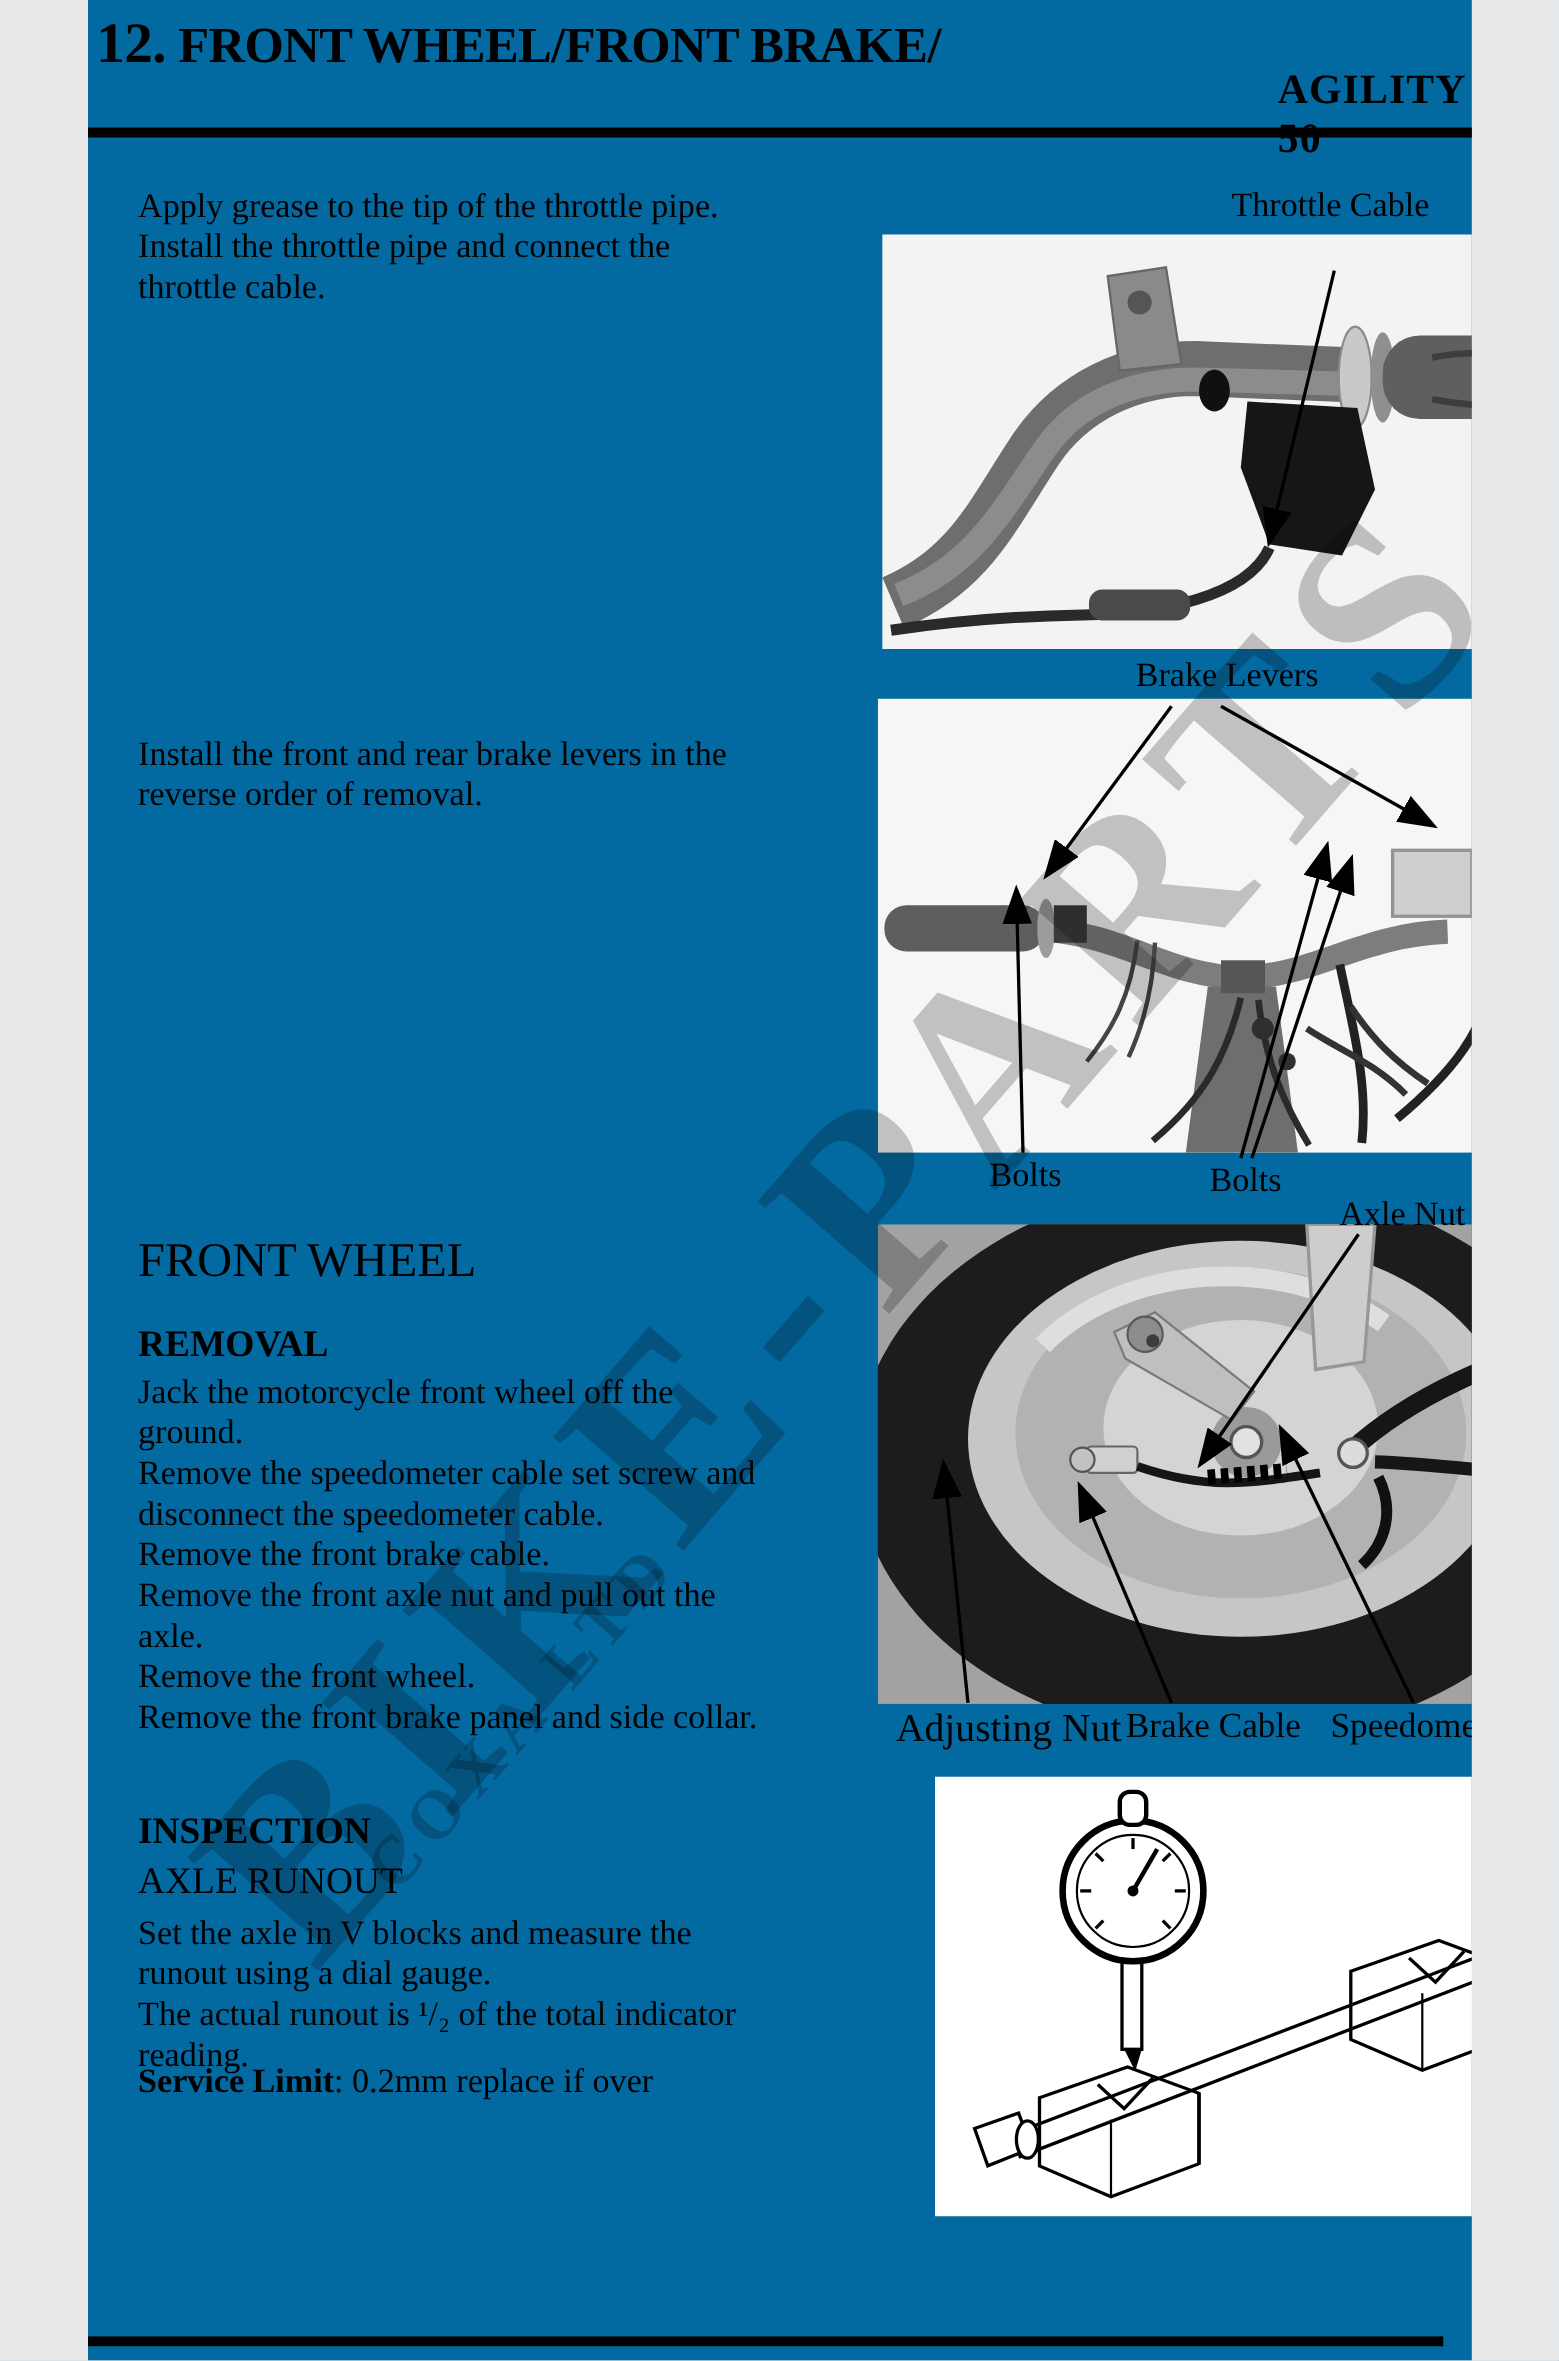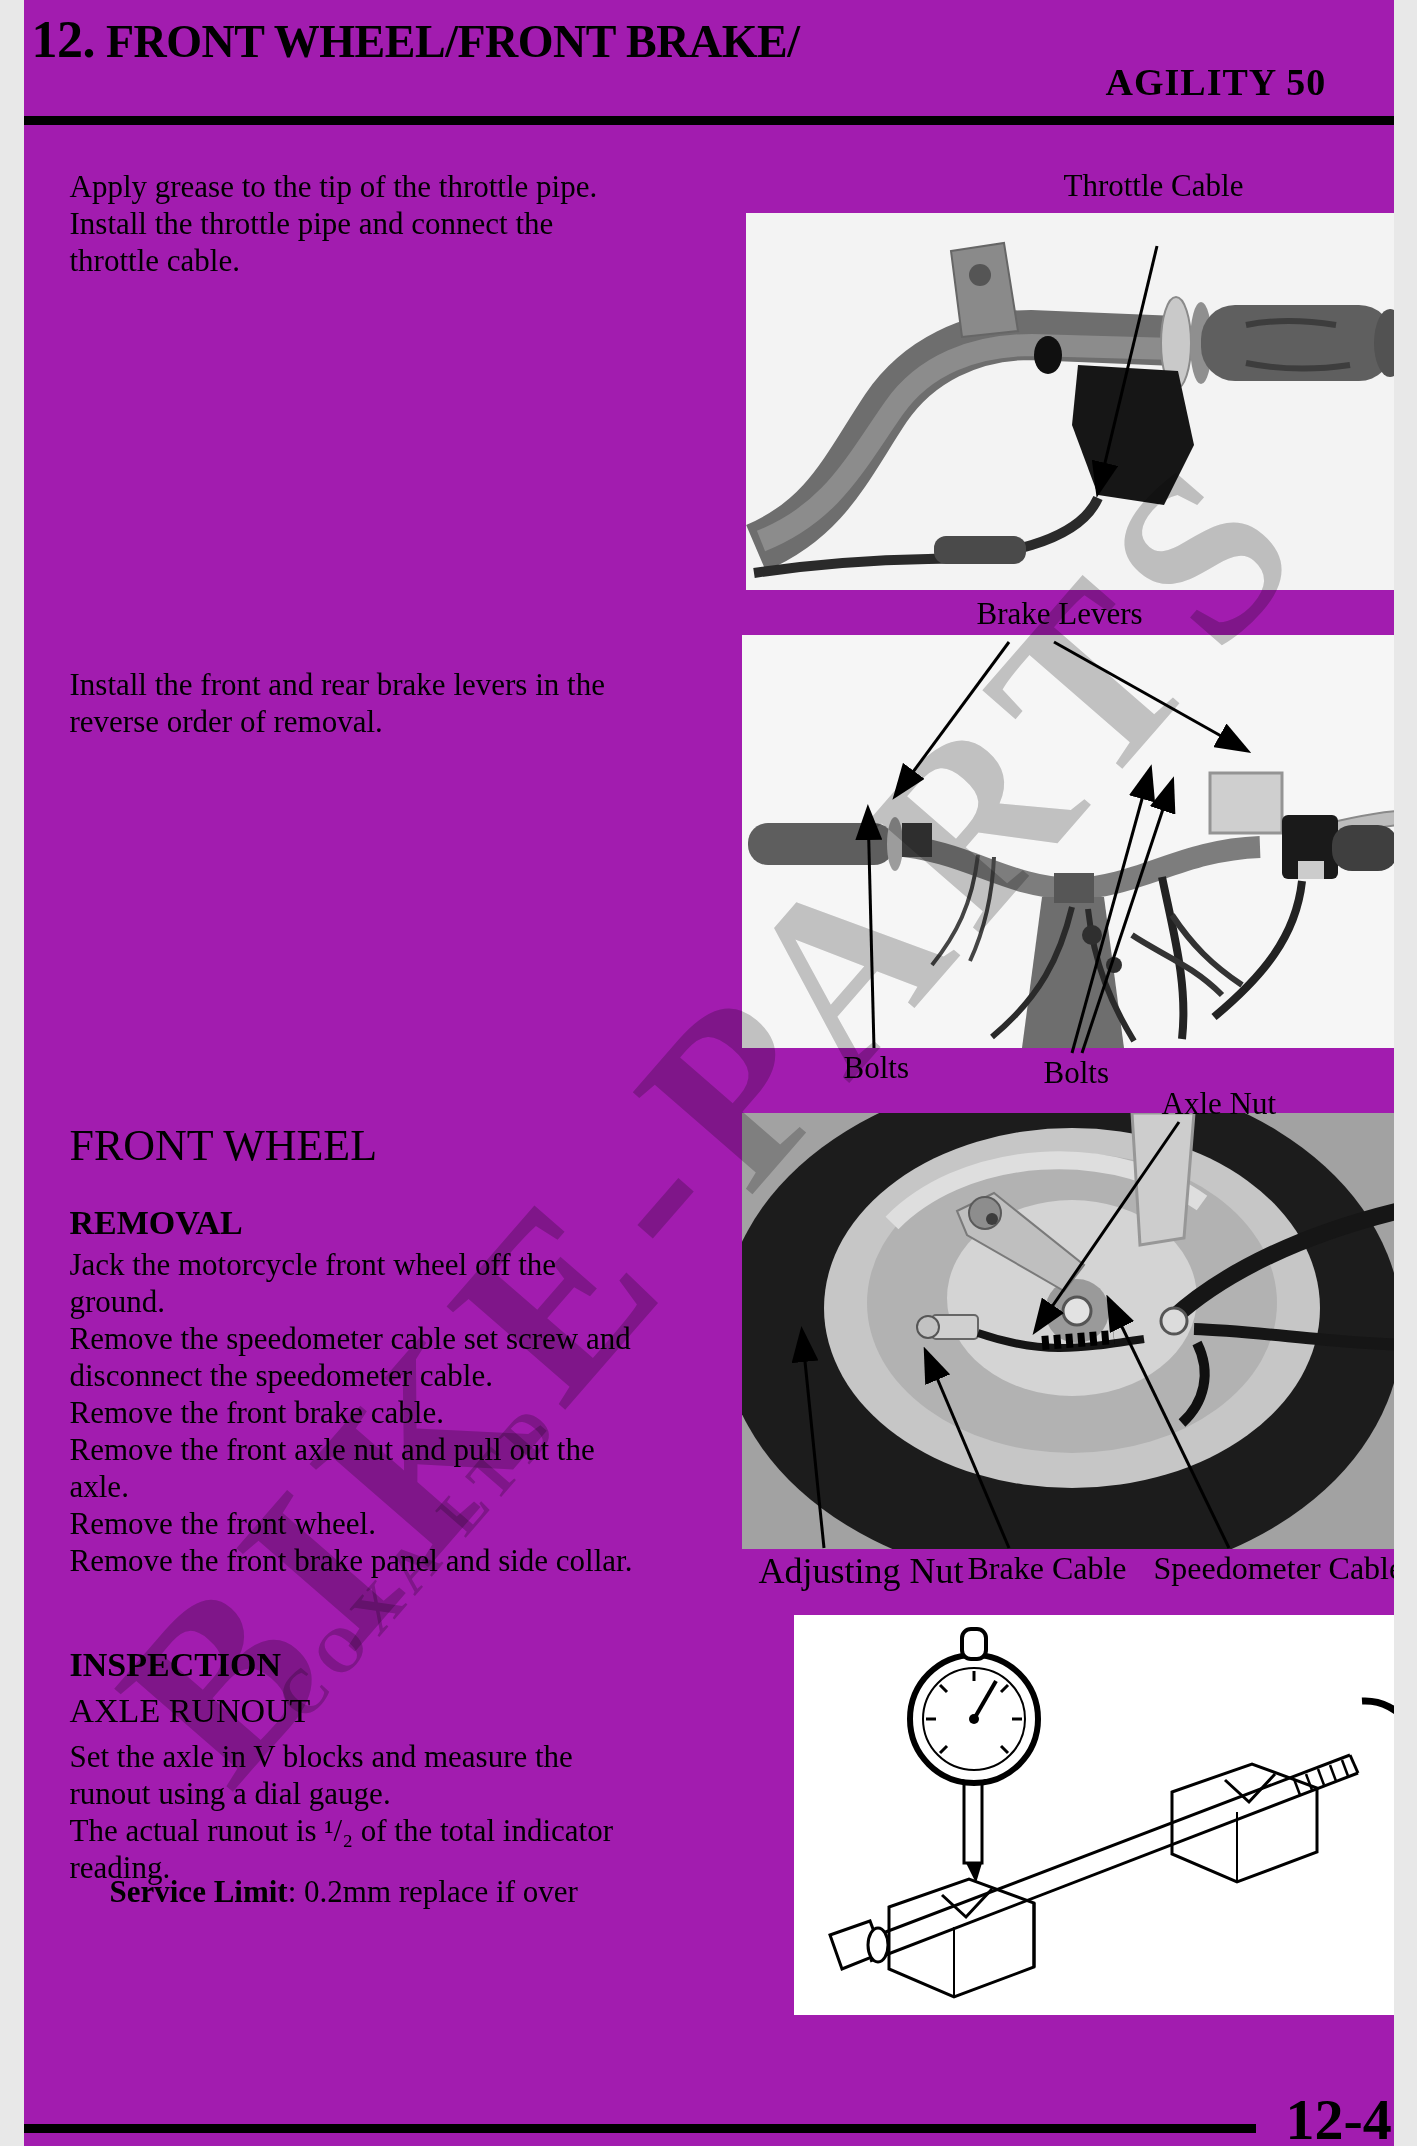--- a/index.html
+++ b/index.html
@@ -1,17 +1,17 @@
 <!DOCTYPE html>
 <html><head>
 <meta charset="utf-8">
 <style>
   html,body{margin:0;padding:0;background:#e8e8e8;}
   .page{
-    position:relative;width:1370px;height:2146px;background:#a21caf;
+    position:relative;width:1258px;height:2146px;background:#0369a1;
     font-family:"Liberation Serif","DejaVu Serif",serif;color:#000;overflow:hidden;
     margin:0 auto;
   }
   .abs{position:absolute;}
   
   .chapter-title{left:8px;top:14px;font-weight:bold;font-size:46px;line-height:52px;letter-spacing:-0.5px;}
   .chapter-num{font-size:52px;}
   .title-line2{margin-left:92px;}
   .brand-box{left:1068px;top:4px;width:345px;height:60px;}
   .brand-text{position:absolute;left:122px;top:6px;font-family:"Liberation Sans",sans-serif;font-weight:bold;font-size:44px;letter-spacing:1px;}
@@ -20,21 +20,21 @@
   
   .body-text{font-size:31px;line-height:37px;white-space:pre-line;width:660px;}
   .p1{left:46px;top:168px;}
   .p2{left:46px;top:666px;}
   .h-front-wheel{left:46px;top:1120px;font-size:44px;font-weight:normal;}
   .h-removal{left:46px;top:1204px;font-size:34px;font-weight:bold;}
   .p3{left:46px;top:1246px;}
   .h-inspection{left:46px;top:1646px;font-size:34px;font-weight:bold;}
   .h-axle-runout{left:46px;top:1692px;font-size:34px;}
   .p4{left:46px;top:1738px;}
-  .p5{left:46px;top:1874px;font-size:31px;margin-left:40px;}
+  .p5{left:46px;top:1874px;font-size:31px;}
   .p5 .sl{font-weight:bold;}
   
   .fig-label{font-size:31px;white-space:nowrap;z-index:4;font-family:Liberation Serif, serif;}
   .lbl-throttle{left:1040px;top:168px;}
   .lbl-brakelevers{left:953px;top:596px;}
   .lbl-bolts-l{left:820px;top:1050px;}
   .lbl-bolts-r{left:1020px;top:1055px;}
   .lbl-axlenut{left:1138px;top:1086px;}
   .lbl-adjnut{left:735px;top:1550px;font-size:36px;}
   .lbl-brakecable{left:944px;top:1550px;font-size:32px;}

